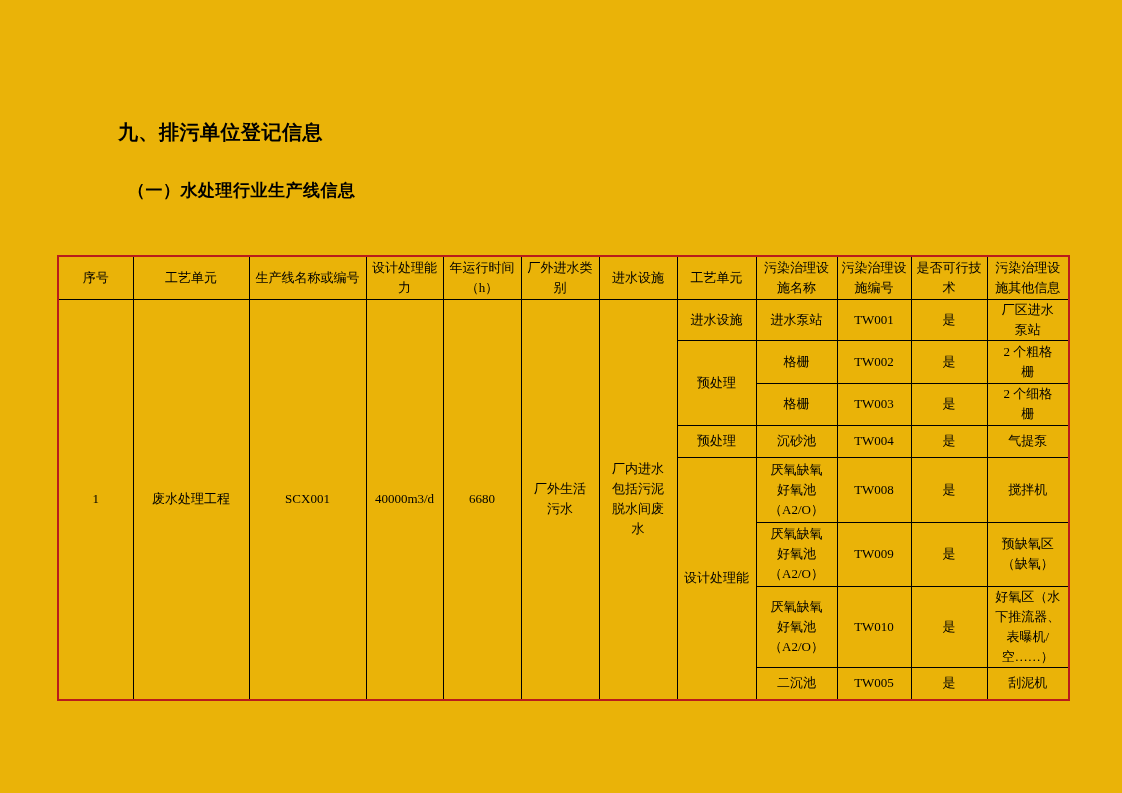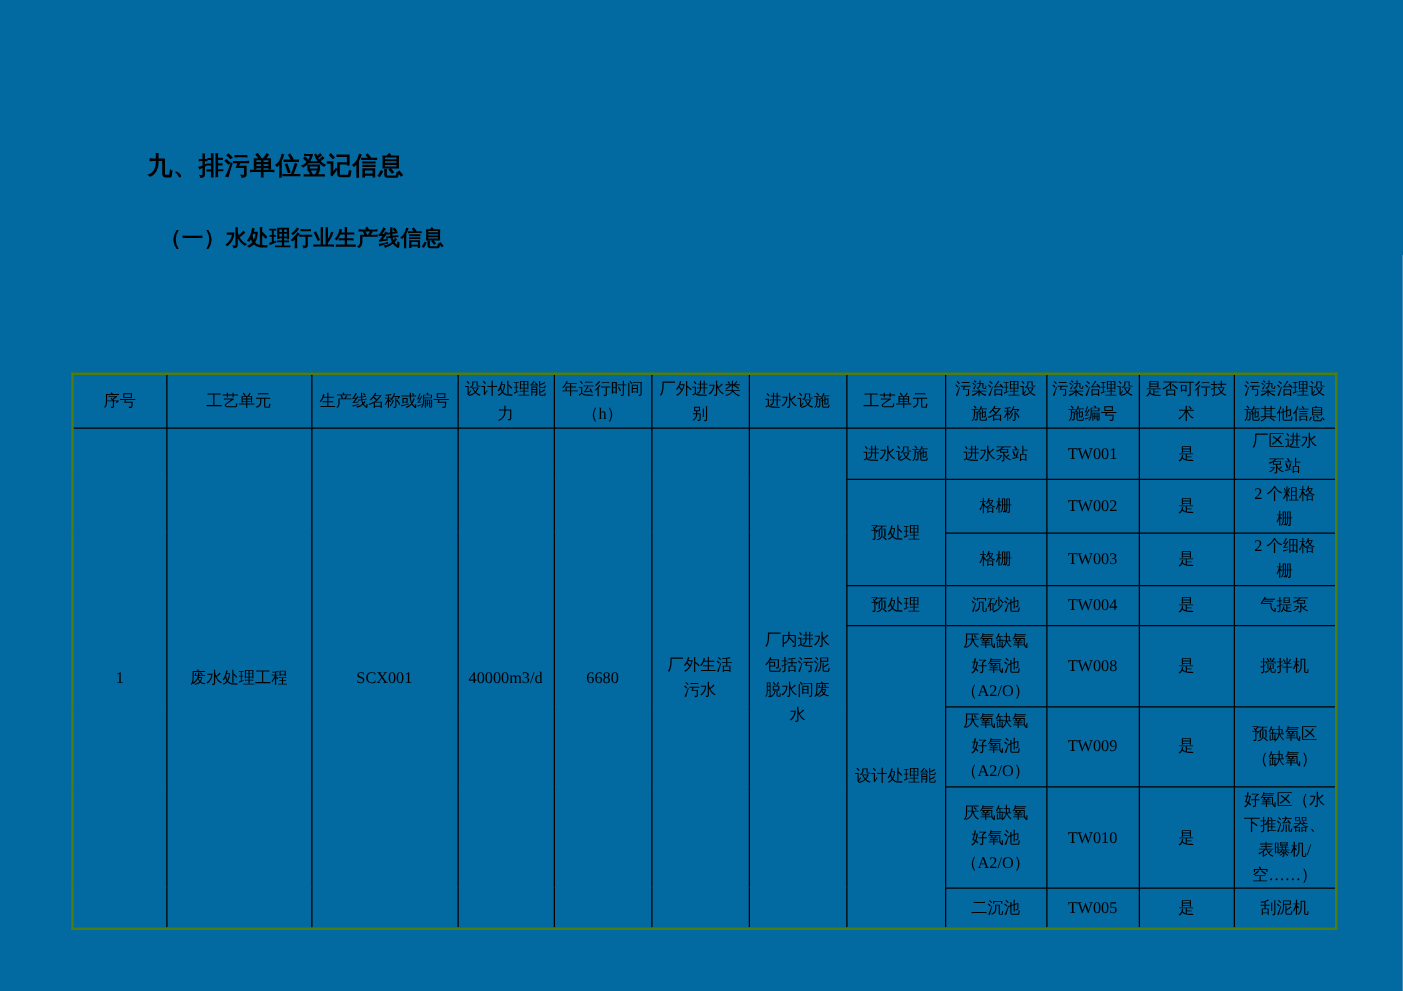--- a/index.html
+++ b/index.html
@@ -3,39 +3,38 @@
 <meta charset="utf-8">
 <style>
   html, body { margin: 0; padding: 0; }
   body {
     width: 1122px; height: 793px;
     background: #ffffff;
     font-family: "Liberation Serif", "DejaVu Serif", serif;
     color: #000;
     position: relative;
   }
-  .page { position: absolute; left: 0; top: 0; width: 1122px; height: 793px; background: #0369a1; }
+  .page { position: absolute; left: 0; top: 0; width: 1122px; height: 793px; background: #eab308; }
   .heading-1 {
     position: absolute; left: 118px; top: 119px;
     font-size: 20px; font-weight: bold; letter-spacing: 0.5px;
   }
   .heading-2 {
     position: absolute; left: 128px; top: 179px;
     font-size: 17px; font-weight: bold; letter-spacing: 0.5px; text-align: right;
   }
   .tbl-caption {
     position: absolute; left: 57px; top: 229px; width: 1011px;
     text-align: center; font-size: 13.5px; font-weight: bold;
   }
   table.main {
     position: absolute; left: 57px; top: 255px;
     width: 1011px;
     border-collapse: collapse; table-layout: fixed;
-    border: 2px solid #4d7c0f;
-    margin-top: 43px;
+    border: 2px solid #b91c1c;
   }
   table.main th, table.main td {
     border: 1px solid #000;
     text-align: center; vertical-align: middle;
     font-size: 13px; font-weight: normal;
     line-height: 20px;
     padding: 0 3px;
     white-space: pre-line;
     overflow: hidden;
     font-family: "Liberation Serif", "DejaVu Serif", serif;

